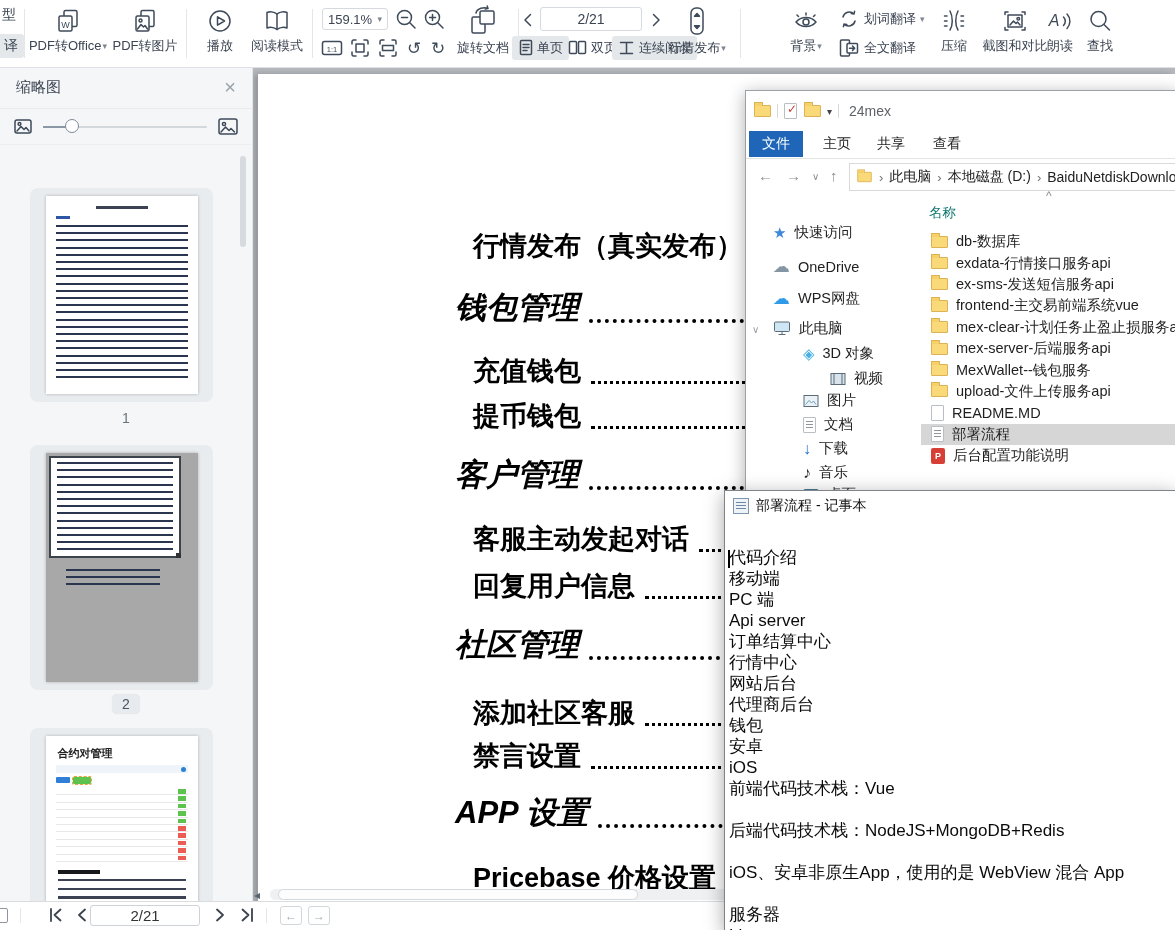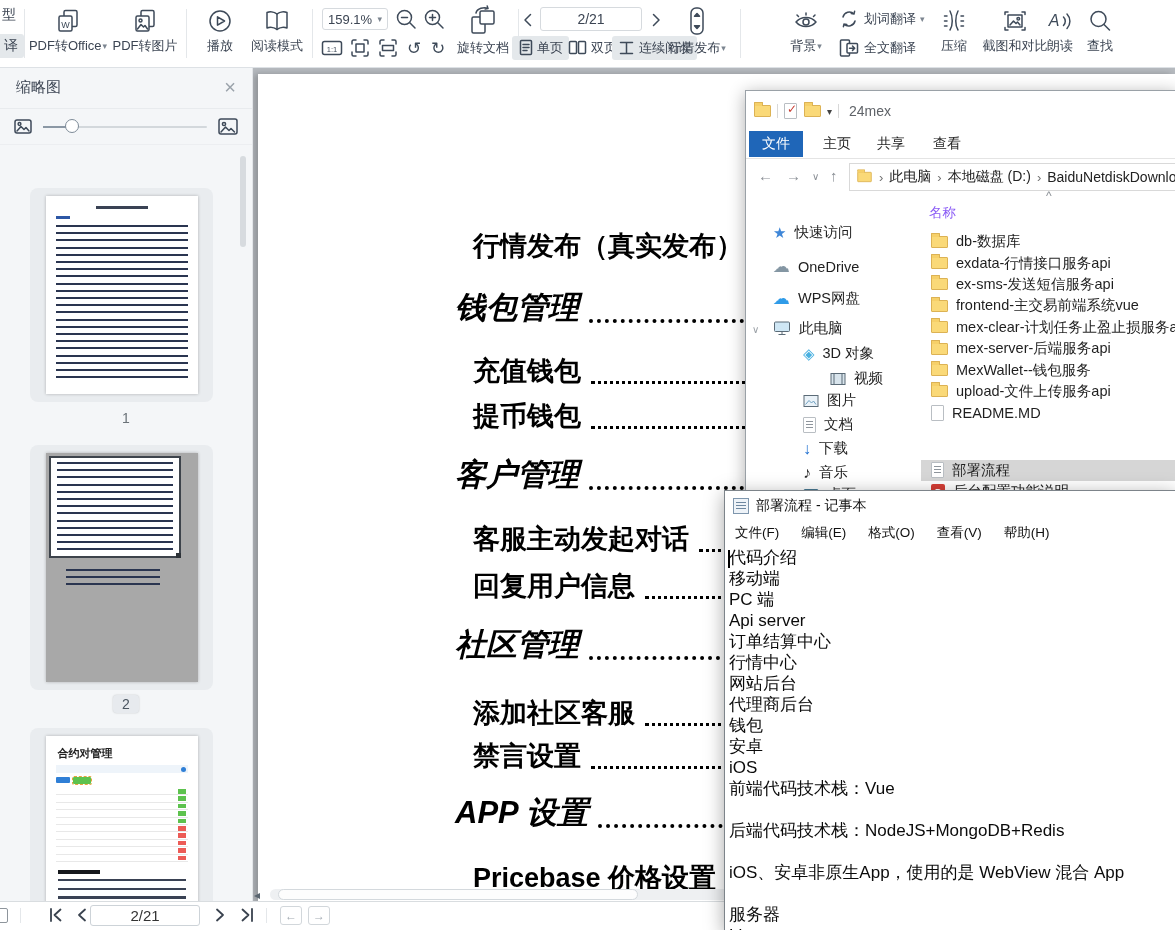--- a/index.html
+++ b/index.html
@@ -84,22 +84,22 @@
   .ex-addrbox{position:absolute;left:103px;top:5px;right:0;height:26px;border:1px solid #d9d9d9;display:flex;align-items:center;gap:6px;padding:0 6px;font-size:14px;color:#222;white-space:nowrap;overflow:hidden;}
   .crumb-sep{color:#707070;font-size:13px;}
   .ex-body{position:absolute;left:0;top:104px;right:0;bottom:0;}
   .nav-item{position:absolute;display:flex;align-items:center;gap:8px;white-space:nowrap;font-size:14.5px;}
   .folder{width:17px;height:12px;background:#fad978;border:1px solid #dcb254;border-radius:1px;position:relative;box-sizing:border-box;flex:none;}
   .folder:before{content:"";position:absolute;top:-4px;left:-1px;width:7px;height:3px;background:#f6d069;border:1px solid #dcb254;border-bottom:none;border-radius:1px 1px 0 0;}
   .filepage{width:13px;height:16px;background:#fff;border:1px solid #b9bec3;border-radius:1px;position:relative;flex:none;box-sizing:border-box;}
   .filepage.lines:before{content:"";position:absolute;left:2px;right:2px;top:3px;height:9px;background:repeating-linear-gradient(to bottom,#8e959c 0 1px,transparent 1px 3px);}
   .pdficon{width:14px;height:16px;background:#d63e36;border-radius:2px;color:#fff;font-size:9px;font-weight:bold;display:flex;align-items:center;justify-content:center;flex:none;}
   .file-row{display:flex;align-items:center;gap:8px;height:21.4px;padding-left:10px;font-size:14.5px;white-space:nowrap;}
-  .file-row.selected{background:#d6d6d6;margin-top:36px;}
-  .ex-colhead{position:absolute;left:183px;top:113px;color:#8b5cf6;font-size:13.5px;font-family:Liberation Mono, monospace;}
+  .file-row.selected{background:#d6d6d6;}
+  .ex-colhead{position:absolute;left:183px;top:113px;color:#0f766e;font-size:13.5px;font-family:Liberation Mono, monospace;}
   .ex-sort{position:absolute;left:300px;top:98px;color:#8b9096;font-size:12px;}
   .ex-filelist{position:absolute;left:175px;top:140px;right:0;}
   
   .notepad{position:absolute;left:724px;top:490px;width:452px;height:441px;background:#fff;border:1px solid #7d848a;box-shadow:0 4px 18px rgba(0,0,0,.35);z-index:20;box-sizing:border-box;}
   .np-titlebar{position:absolute;left:0;top:0;right:0;height:30px;display:flex;align-items:center;gap:7px;padding-left:8px;font-size:14px;color:#101010;}
   .np-icon{width:16px;height:16px;background:#eef3f8;border:1px solid #7e96ad;box-sizing:border-box;position:relative;}
   .np-icon:before{content:"";position:absolute;left:2px;right:2px;top:3px;height:9px;background:repeating-linear-gradient(to bottom,#6d87a0 0 1px,transparent 1px 3px);}
   .np-menubar{position:absolute;left:0;top:30px;right:0;height:24px;display:flex;align-items:center;gap:22px;padding-left:10px;font-size:13.5px;color:#111;}
   .np-text{position:absolute;left:4px;top:56px;right:0;bottom:0;font-size:17px;line-height:21px;color:#0b0b0b;white-space:pre;overflow:hidden;font-family:"Liberation Sans","DejaVu Sans",sans-serif;}
   .np-caret{position:absolute;left:3px;top:59px;width:1.5px;height:18px;background:#000;}
@@ -640,27 +640,20 @@
           <span>后台配置功能说明</span>
         </div>
     </div>
   </div>
 
   <div class="notepad">
     <div class="np-titlebar">
       <span class="np-icon"></span>
       <span>部署流程 - 记事本</span>
     </div>
-    <div class="np-menubar">
-      <span>文件(F)</span>
-      <span>编辑(E)</span>
-      <span>格式(O)</span>
-      <span>查看(V)</span>
-      <span>帮助(H)</span>
-    </div>
     <div class="np-text">代码介绍
 移动端
 PC 端
 Api server
 订单结算中心
 行情中心
 网站后台
 代理商后台
 钱包
 安卓

